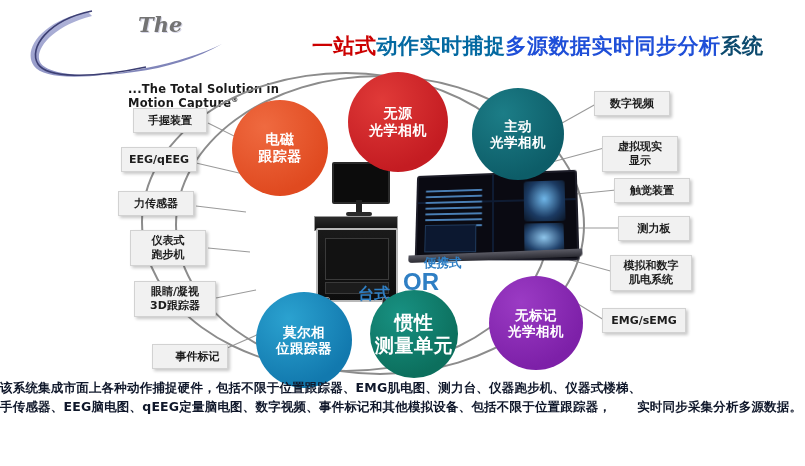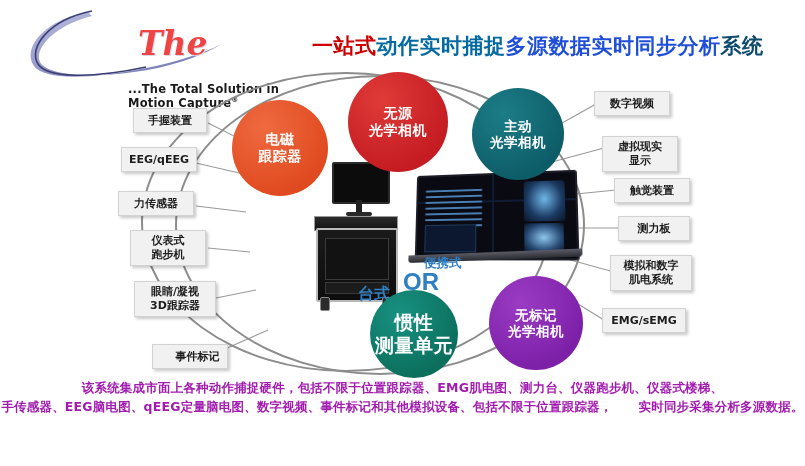--- a/index.html
+++ b/index.html
@@ -3,22 +3,22 @@
 <meta charset="utf-8">
 <style>
   html,body{margin:0;padding:0;background:#ffffff;}
   body{width:805px;height:466px;overflow:hidden;
        font-family:"DejaVu Sans","Liberation Sans",sans-serif;}
   #stage{position:relative;width:805px;height:466px;background:#fff;overflow:hidden;}
 
   
   .logo-wrap{position:absolute;left:26px;top:6px;width:290px;height:86px;}
   .logo-swoosh{position:absolute;left:0;top:4px;width:200px;height:74px;}
-  .logo-the{position:absolute;left:112px;top:18px;font-family:"DejaVu Serif","Liberation Serif",serif;
-      font-style:italic;font-weight:bold;font-size:33px;color:#ef4444;
+  .logo-the{position:absolute;left:112px;top:6px;font-family:"DejaVu Serif","Liberation Serif",serif;
+      font-style:italic;font-weight:bold;font-size:21px;color:#737373;
       text-shadow:1px 1px 0 #d8d8e8;letter-spacing:0px;}
   .logo-mm{position:absolute;left:80px;top:34px;font-family:"DejaVu Serif","Liberation Serif",serif;
       font-style:italic;font-weight:bold;font-size:30px;color:#8a8fc0;
       text-shadow:1px 1px 0 #d8d8e8;}
   .logo-tag{position:absolute;left:102px;top:76px;font-size:11.5px;font-weight:bold;
       color:#1a1a1a;letter-spacing:.2px;}
   .logo-tag sup{font-size:7px;}
 
   
   .headline{position:absolute;left:312px;top:32px;font-size:21px;font-weight:bold;
@@ -94,22 +94,22 @@
      background:#0c1830;border:1px solid #1f3a5c;}
   .lp-base{position:absolute;left:404px;top:252px;width:176px;height:8px;
      background:linear-gradient(180deg,#5c5c66,#2a2a32);border-radius:0 0 4px 4px;
      transform:perspective(340px) rotateX(14deg) rotateY(-9deg);}
 
   .lbl-desktop{position:absolute;left:358px;top:284px;font-size:16px;font-weight:bold;color:#2f7fc4;}
   .lbl-or{position:absolute;left:403px;top:268px;font-size:24px;font-weight:bold;color:#2f7fc4;font-family:"Liberation Sans",sans-serif;}
   .lbl-portable{position:absolute;left:424px;top:255px;font-size:12.5px;font-weight:bold;color:#2f7fc4;}
 
   
-  .caption{position:absolute;left:0;top:378px;width:805px;text-align:center;
-     color:#a21caf;font-weight:bold;font-size:12.5px;line-height:1.55;letter-spacing:.2px;}
+  .caption{position:absolute;left:0;top:378px;width:805px;text-align:left;
+     color:#0f172a;font-weight:bold;font-size:12.5px;line-height:1.55;letter-spacing:.2px;}
   .cap-line{display:block;white-space:nowrap;}
   .cap-gap{display:inline-block;width:26px;}
 </style>
 </head>
 <body>
 
 <div id="stage">
 
   <div class="logo-wrap">
     <svg class="logo-swoosh" viewBox="0 0 200 74">
@@ -201,20 +201,26 @@
       <div>无源</div>
       <div>光学相机</div>
     </div>
   </div>
   <div class="bubble bub-active">
     <div>
       <div>主动</div>
       <div>光学相机</div>
     </div>
   </div>
+  <div class="bubble bub-moire">
+    <div>
+      <div>莫尔相</div>
+      <div>位跟踪器</div>
+    </div>
+  </div>
   <div class="bubble bub-imu">
     <div>
       <div>惯性</div>
       <div>测量单元</div>
     </div>
   </div>
   <div class="bubble bub-markerless">
     <div>
       <div>无标记</div>
       <div>光学相机</div>

